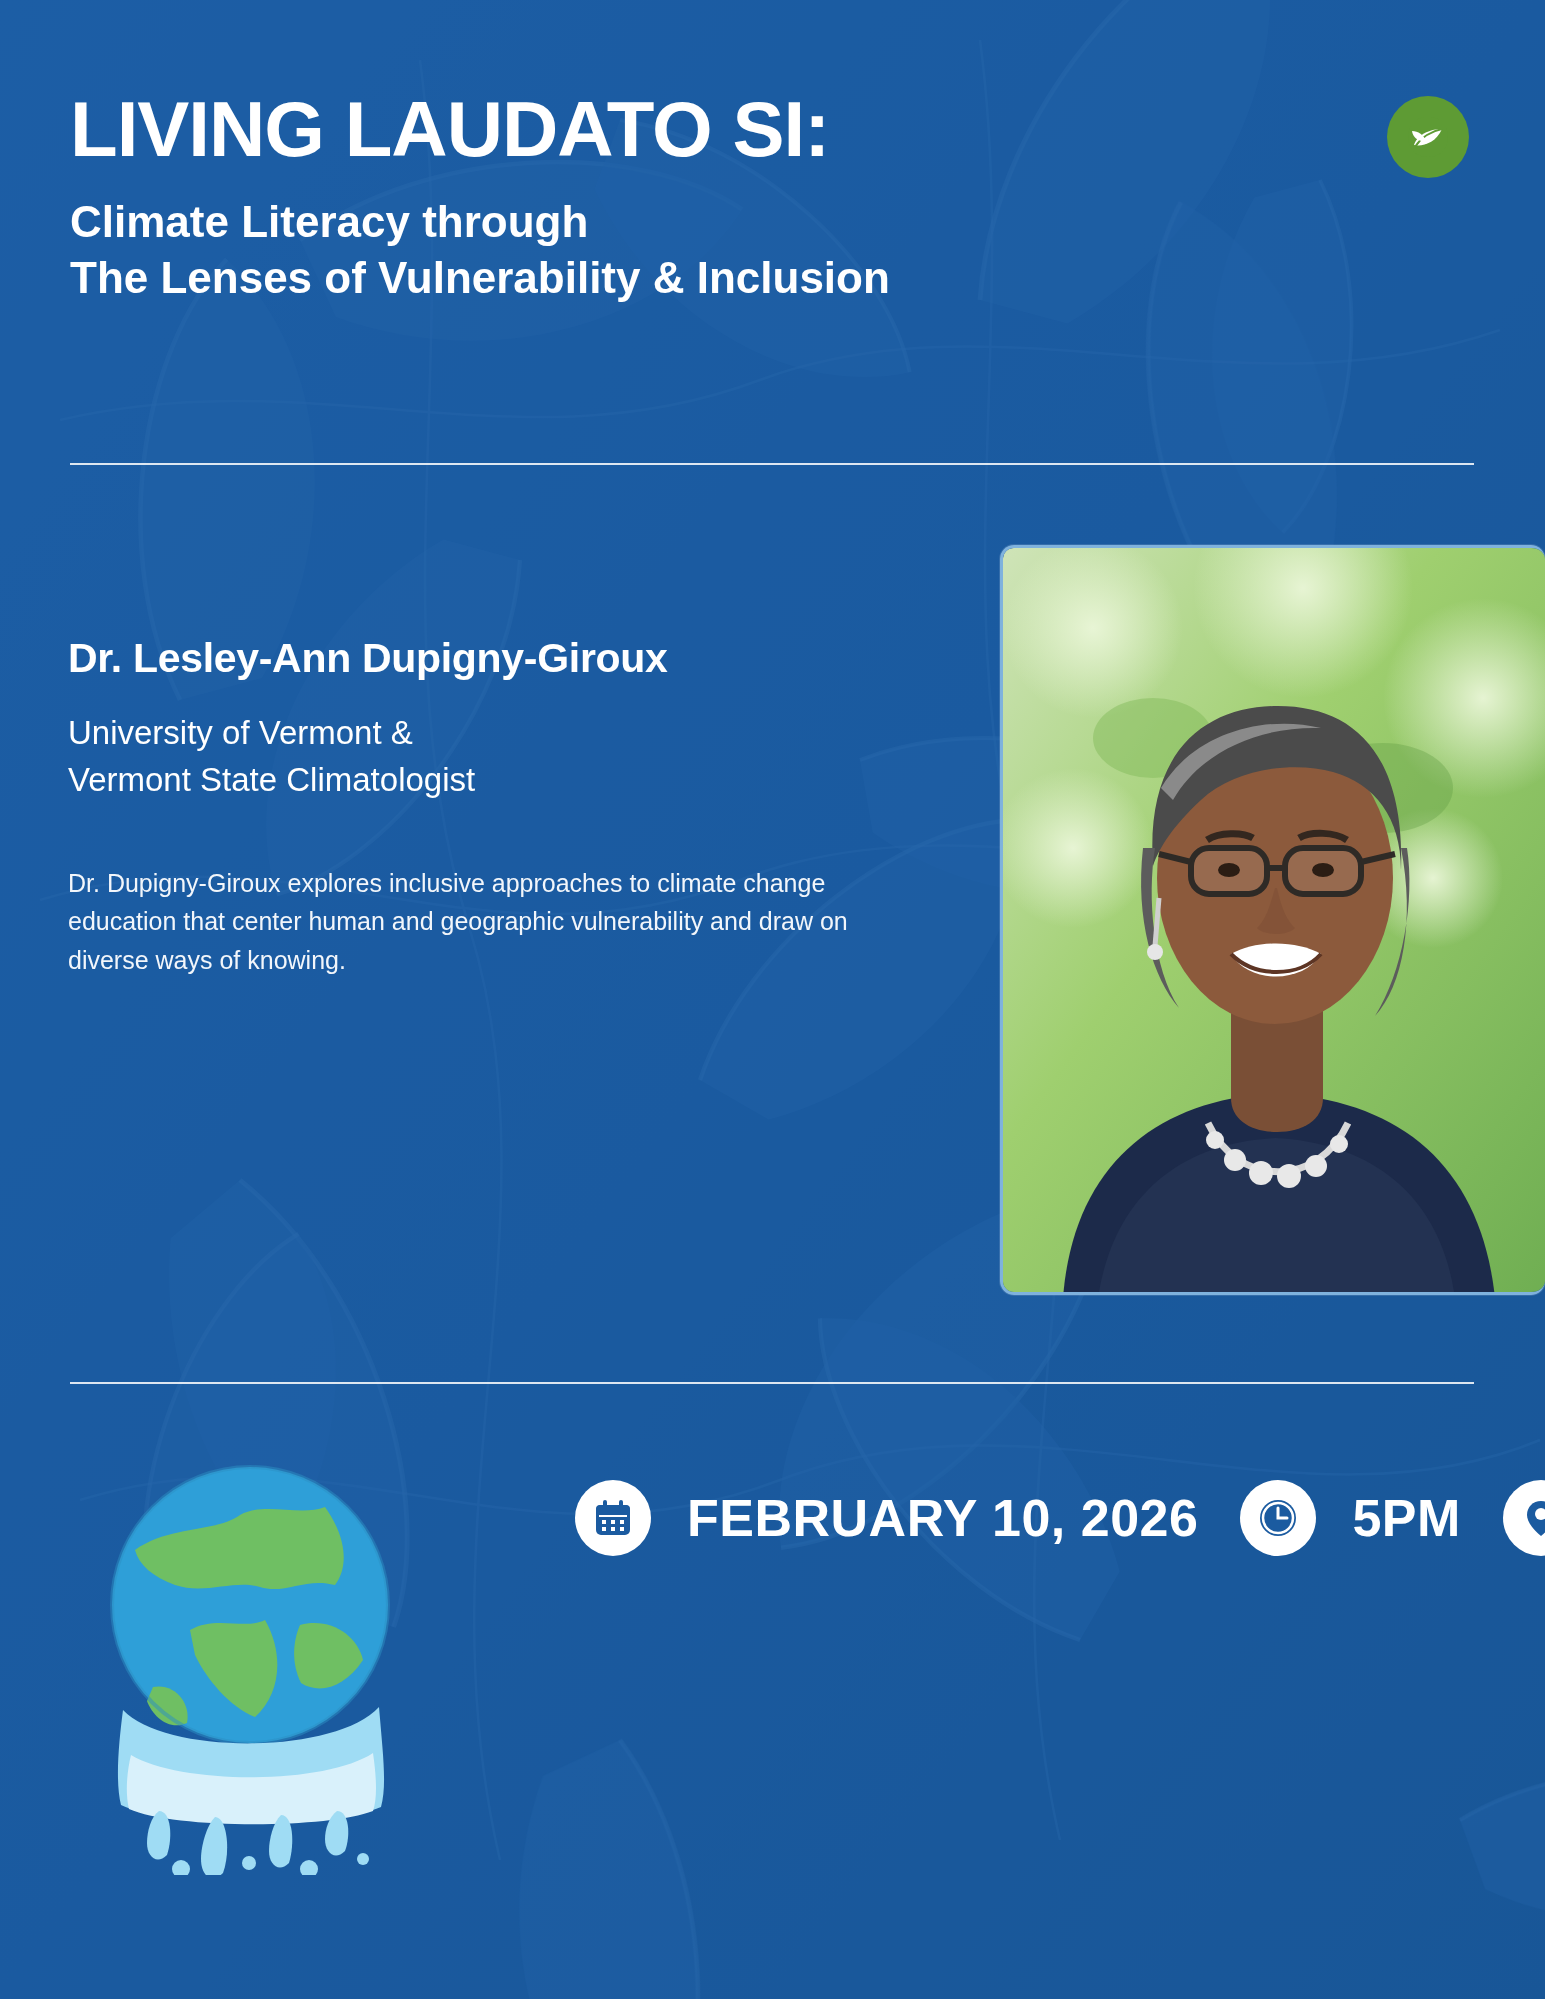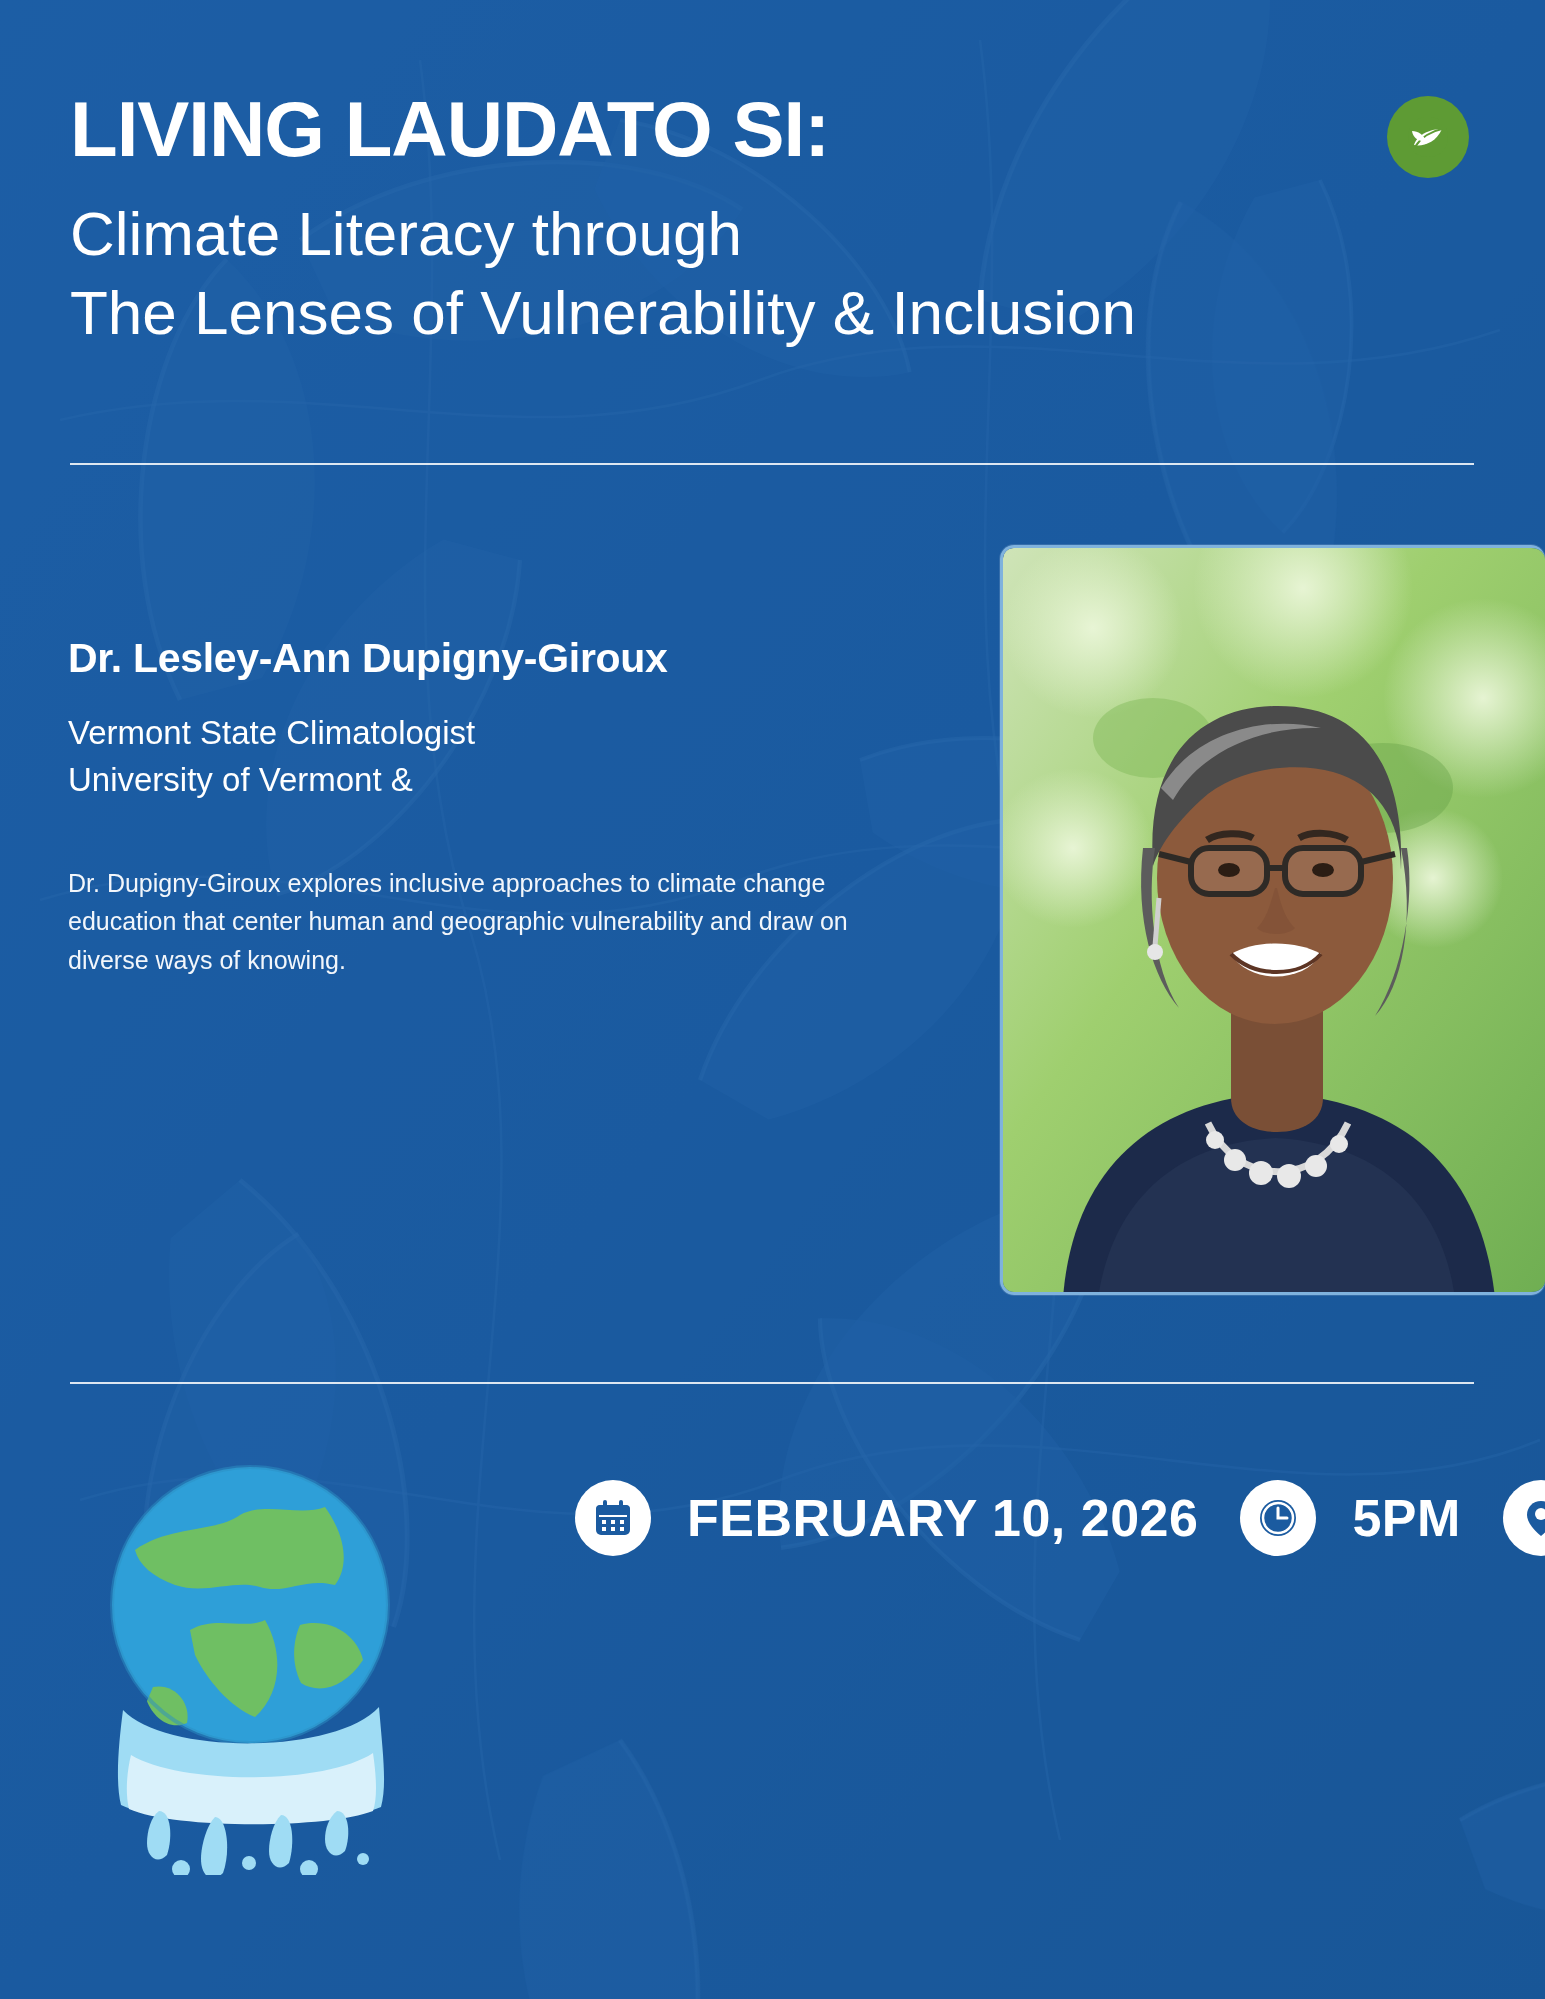--- a/index.html
+++ b/index.html
@@ -42,24 +42,24 @@
   }
   .main-title {
     font-size: 78px;
     font-weight: bold;
     color: #ffffff;
     letter-spacing: -1px;
     line-height: 1.0;
   }
   .subtitle {
     margin-top: 26px;
-    font-size: 62px;
+    font-size: 44px;
     color: #ffffff;
     line-height: 1.28;
-    font-weight: 400;
+    font-weight: 700;
   }
 
   
   .badge-logo {
     position: absolute;
     right: 76px;
     top: 96px;
     width: 82px;
     height: 82px;
     border-radius: 50%;
@@ -259,22 +259,22 @@
         <path d="M13 36 C19 26 30 20 40 18" stroke="#5e9b34" stroke-width="2" fill="none"></path>
         <path d="M10 20 C16 20 22 24 24 30 C17 31 11 27 10 20 Z" fill="#ffffff"></path>
       </svg>
     </div>
 
     <div class="rule rule-top"></div>
 
     <div class="speaker">
       <div class="speaker-name">Dr. Lesley-Ann Dupigny-Giroux</div>
       <div class="speaker-role">
+        <div>University of Vermont &amp;</div>
         <div>Vermont State Climatologist</div>
-        <div>University of Vermont &amp;</div>
       </div>
       <div class="speaker-bio">Dr. Dupigny-Giroux explores inclusive approaches to climate change education that center human and geographic vulnerability and draw on diverse ways of knowing.</div>
     </div>
 
     <div class="headshot">
       <svg width="545" height="750" viewBox="0 0 545 750">
         <defs>
           <linearGradient id="bokeh" x1="0" y1="0" x2="1" y2="1">
             <stop offset="0%" stop-color="#cfe4b8"></stop>
             <stop offset="40%" stop-color="#9fcf6f"></stop>

